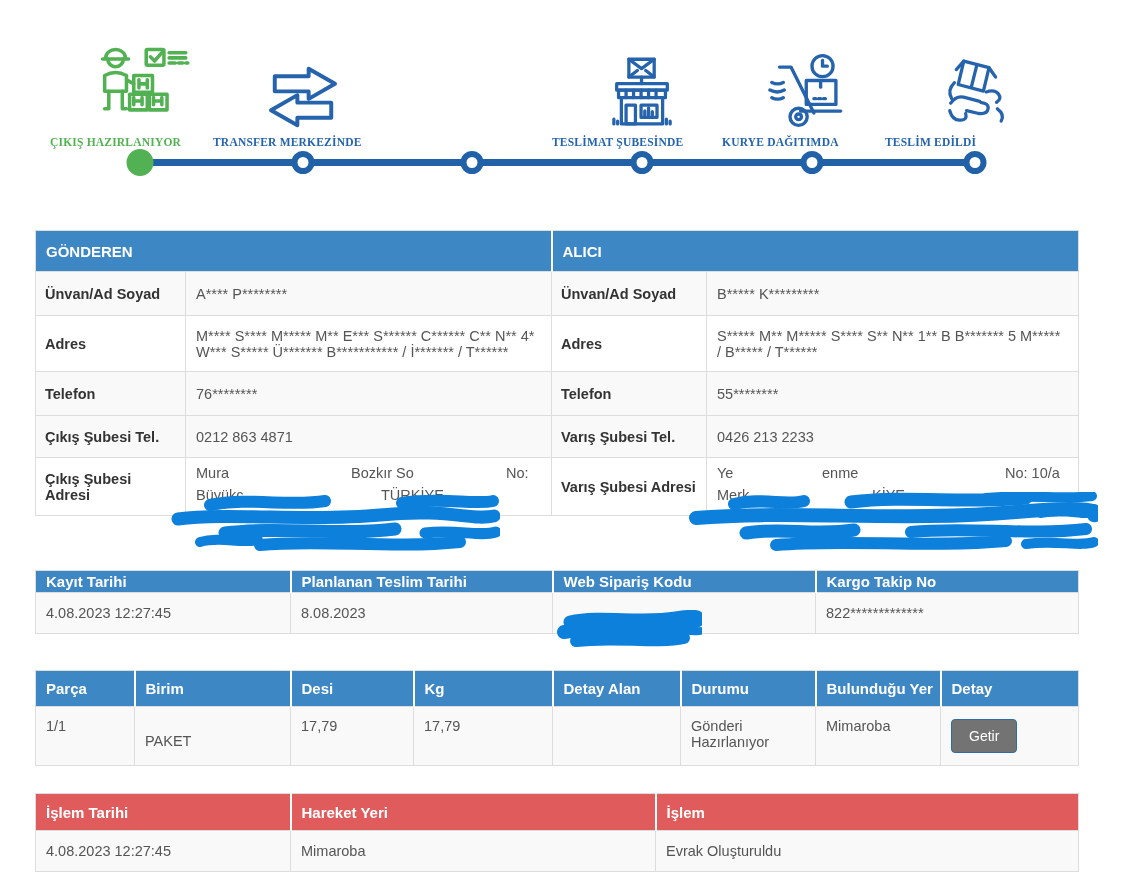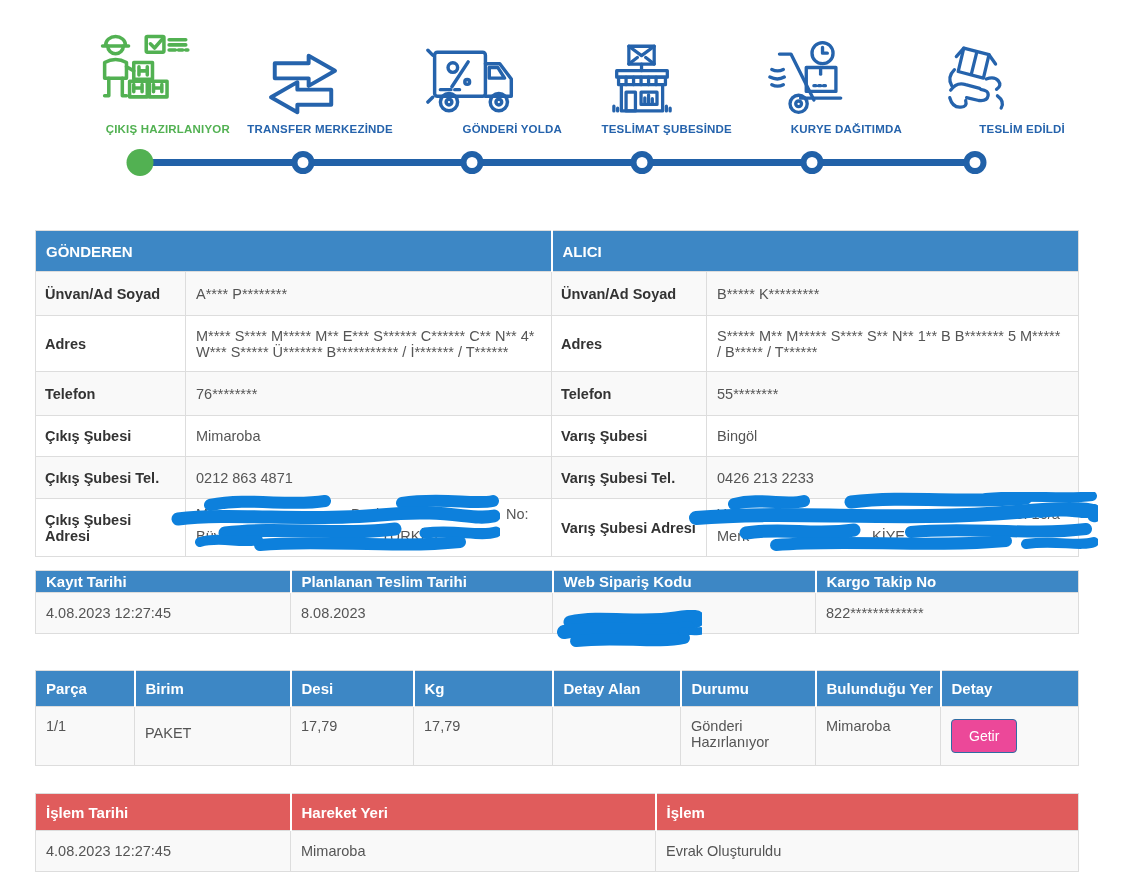--- a/index.html
+++ b/index.html
@@ -2,41 +2,41 @@
 <html><head>
 <meta charset="utf-8">
 <style>
   html,body{margin:0;padding:0;}
   body{
     width:1122px;height:885px;position:relative;background:#fff;
     font-family:"Liberation Sans",sans-serif;overflow:hidden;
   }
   
   .tracker{position:absolute;top:0;left:0;width:1122px;height:200px;}
-  .step{position:absolute;top:24px;width:180px;transform:translateX(-50%);text-align:right;}
+  .step{position:absolute;top:37px;width:180px;transform:translateX(-50%);text-align:left;font-family:Liberation Serif, serif;}
   .step .iconbox{height:92px;display:flex;align-items:flex-end;justify-content:center;}
   .step .lbl{margin-top:7px;font-size:11.5px;font-weight:bold;letter-spacing:.2px;white-space:nowrap;}
   .step.active{color:#52b152;}
   .step.pending{color:#2563ac;}
   .step.active .lbl{color:#52b152;}
   .step.pending .lbl{color:#2563ac;}
   .tl-line{position:absolute;top:159px;left:140px;width:835px;height:7px;background:#2161a8;border-radius:3px;}
   .dot-active{position:absolute;top:149px;width:27px;height:27px;border-radius:50%;background:#52b152;transform:translateX(-50%);}
   .dot-pending{position:absolute;top:151px;width:11px;height:11px;border-radius:50%;background:#fff;border:6px solid #2161a8;transform:translateX(-50%);}
   
   .tbl{position:absolute;left:35px;width:1043px;border-collapse:collapse;table-layout:fixed;border:1px solid #ddd;}
   .tbl th{background:#3d87c5;color:#fff;text-align:left;font-size:15px;font-weight:bold;
           padding:0 6px 0 10px;border:1px solid #ddd;border-right:2px solid #fff;vertical-align:middle;}
   .tbl th:last-child{border-right:1px solid #ddd;}
   .tbl td{border:1px solid #ddd;font-size:14.5px;vertical-align:middle;padding:6px 10px;}
   .tbl td.lab{font-weight:bold;color:#333;padding-left:9px;}
   .tbl td.val{color:#555;}
   .stripe{background:#f9f9f9;}
   .red th{background:#e05c5c;}
-  .btn{display:inline-block;background:#ec4899;border:1px solid #2e6da4;color:#fff;font-size:14px;
+  .btn{display:inline-block;background:#737373;border:1px solid #2e6da4;color:#fff;font-size:14px;
        font-family:"Liberation Sans",sans-serif;padding:8px 17px;border-radius:4px;cursor:pointer;}
   
   .fragcell{position:relative;height:100%;}
   .fragline{position:relative;height:22px;color:#555;font-size:14.5px;}
   .fragline span{position:absolute;white-space:nowrap;}
   
   .scribble{position:absolute;pointer-events:none;z-index:5;}
   .scribble path{stroke:#0d80dc;fill:none;stroke-linecap:round;stroke-linejoin:round;}
   .icn{display:block;}
 </style>
@@ -71,39 +71,20 @@
   <div class="step pending" style="left:303px">
     <div class="iconbox">
       <svg class="icn" width="80" height="64" viewBox="0 0 84 68" stroke="#2563ac" fill="none" stroke-width="4.2" stroke-linejoin="round">
         <path d="M12,12 h36 v-8 l28,16 l-28,16 v-8 h-36 z"></path>
         <path d="M72,40 h-36 v-8 L8,48 l28,16 v-8 h36 z"></path>
       </svg>
     </div>
     <div class="lbl">TRANSFER MERKEZİNDE</div>
   </div>
 
-  <div class="step pending" style="left:472px">
-    <div class="iconbox">
-      <svg class="icn" width="92" height="70" viewBox="0 0 96 72" stroke="#2563ac" fill="none" stroke-width="3.6" stroke-linecap="round" stroke-linejoin="round">
-        <path d="M2,4 l5,5 M2,58 l5,-5"></path>
-        <rect x="9" y="6" width="53" height="46" rx="3"></rect>
-        <path d="M44,16 L27,42"></path>
-          <circle cx="28" cy="22" r="5"></circle>
-          <circle cx="43" cy="37" r="2.5"></circle>
-        <path d="M15,45 h11 M30,45 h5"></path>
-        <path d="M62,18 h15 l12,16 v18 h-27"></path>
-        <path d="M66,22 h9 l7,11 h-16 z"></path>
-        <circle cx="24" cy="58" r="9"></circle>
-          <circle cx="24" cy="58" r="3"></circle>
-        <circle cx="76" cy="58" r="9"></circle>
-          <circle cx="76" cy="58" r="3"></circle>
-      </svg>
-    </div>
-    <div class="lbl">GÖNDERİ YOLDA</div>
-  </div>
 
   <div class="step pending" style="left:642px">
     <div class="iconbox">
       <svg class="icn" width="90" height="72" viewBox="0 0 96 76" stroke="#2563ac" fill="none" stroke-width="3.5" stroke-linecap="round" stroke-linejoin="round">
         <rect x="34" y="2" width="27" height="19"></rect>
         <path d="M34,2 l13.5,10 13.5,-10 M34,21 l9,-7 M61,21 l-9,-7"></path>
         <path d="M47.5,21 v7"></path>
         <rect x="21" y="28" width="54" height="7"></rect>
         <rect x="23" y="35" width="50" height="8"></rect>
         <path d="M31,35 v8 M39,35 v8 M47,35 v8 M55,35 v8 M63,35 v8"></path>
@@ -182,26 +163,20 @@
     <td class="lab">Adres</td>
     <td class="val">M**** S**** M***** M** E*** S****** C****** C** N** 4* W*** S***** Ü******* B*********** / İ******* / T******</td>
     <td class="lab">Adres</td>
     <td class="val">S***** M** M***** S**** S** N** 1** B B******* 5 M***** / B***** / T******</td>
   </tr>
   <tr style="height:44px" class="stripe">
     <td class="lab">Telefon</td>
     <td class="val">76********</td>
     <td class="lab">Telefon</td>
     <td class="val">55********</td>
-  </tr>
-  <tr style="height:41px">
-    <td class="lab">Çıkış Şubesi</td>
-    <td class="val">Mimaroba</td>
-    <td class="lab">Varış Şubesi</td>
-    <td class="val">Bingöl</td>
   </tr>
   <tr style="height:42px" class="stripe">
     <td class="lab">Çıkış Şubesi Tel.</td>
     <td class="val">0212 863 4871</td>
     <td class="lab">Varış Şubesi Tel.</td>
     <td class="val">0426 213 2233</td>
   </tr>
   <tr style="height:58px">
     <td class="lab">Çıkış Şubesi Adresi</td>
     <td class="val">
@@ -275,21 +250,21 @@
     <th>Birim</th>
     <th>Desi</th>
     <th>Kg</th>
     <th>Detay Alan</th>
     <th>Durumu</th>
     <th>Bulunduğu Yer</th>
     <th>Detay</th>
   </tr>
   <tr style="height:59px" class="stripe">
     <td class="val" style="vertical-align:top;padding-top:11px">1/1</td>
-    <td class="val" style="vertical-align:top;padding-top:18px">PAKET</td>
+    <td class="val" style="vertical-align:top;padding-top:26px">PAKET</td>
     <td class="val" style="vertical-align:top;padding-top:11px">17,79</td>
     <td class="val" style="vertical-align:top;padding-top:11px">17,79</td>
     <td class="val"></td>
     <td class="val" style="vertical-align:top;padding-top:11px">Gönderi Hazırlanıyor</td>
     <td class="val" style="vertical-align:top;padding-top:11px">Mimaroba</td>
     <td>
       <button class="btn">Getir</button>
     </td>
   </tr>
 </tbody>

